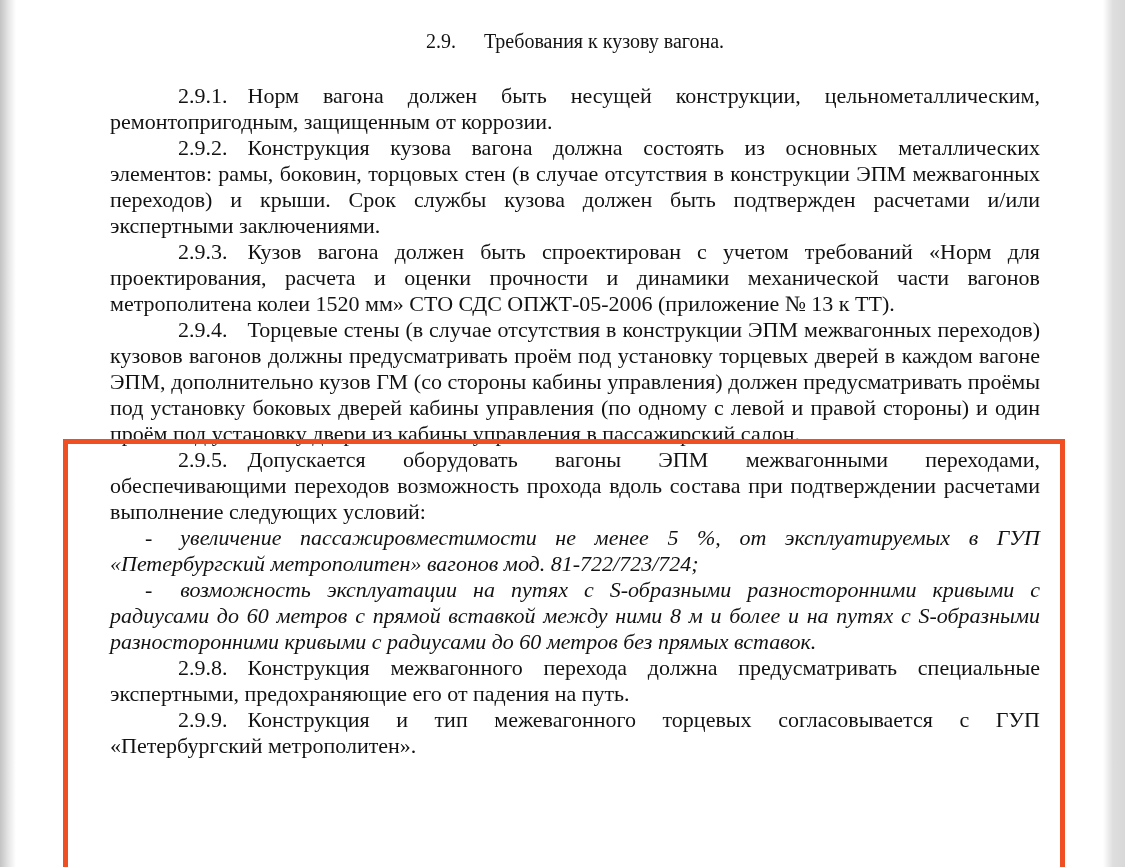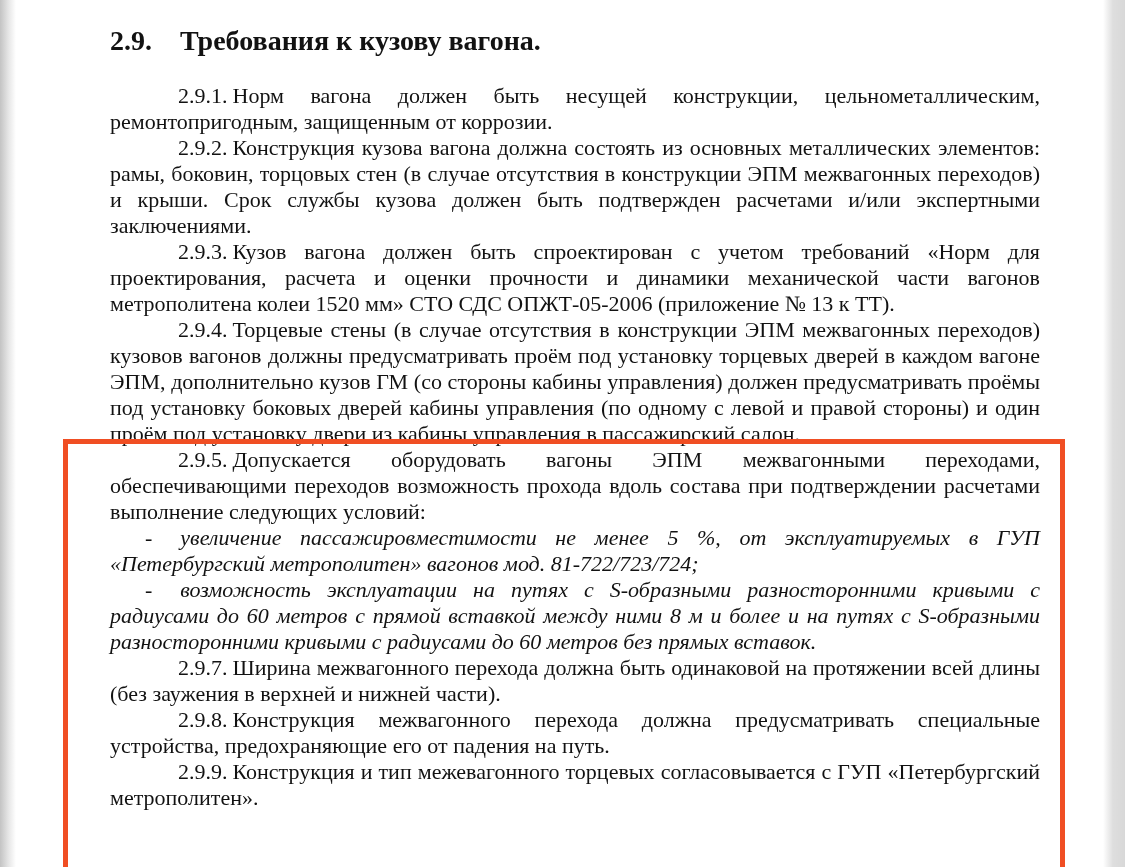--- a/index.html
+++ b/index.html
@@ -28,38 +28,39 @@
     background: linear-gradient(to right, #ffffff 0%, #dedede 45%, #d8d8d8 100%);
   }
   .content {
     position: absolute;
     left: 110px;
     top: 0;
     width: 930px;
   }
   .heading {
     margin: 26px 0 27px 0;
-    font-size: 28px;
-    font-weight: bold;
+    text-align: center;
+    font-size: 20px;
+    font-weight: normal;
     line-height: 30px;
   }
   .h-tab {
     display: inline-block;
     width: 28px;
   }
   .para {
     margin: 0;
     font-size: 22px;
     line-height: 26px;
     text-align: justify;
     text-indent: 68px;
   }
   .para .p-num {
     display: inline-block;
-    margin-right: 5px;
+    margin-right: 20px;
     text-indent: 0;
   }
   .para.bullet {
     text-indent: 35px;
     font-style: italic;
   }
   .para.bullet .p-num {
     margin-right: 28px;
   }
   .highlight-region {
@@ -99,21 +100,20 @@
 
     <div class="red-box" style="border-color: rgb(240, 78, 35);"></div>
 
     <p class="para"><span class="p-num">2.9.5.</span><span>Допускается оборудовать вагоны ЭПМ межвагонными переходами, обеспечивающими переходов возможность прохода вдоль состава при подтверждении расчетами выполнение следующих условий:</span></p>
 
     <p class="para bullet"><span class="p-num">-</span><span>увеличение пассажировместимости не менее 5 %, от эксплуатируемых в ГУП «Петербургский метрополитен» вагонов мод. 81-722/723/724;</span></p>
 
     <p class="para bullet"><span class="p-num">-</span><span>возможность эксплуатации на путях с S-образными разносторонними кривыми с радиусами до 60 метров с прямой вставкой между ними 8 м и более и на путях с S-образными разносторонними кривыми с радиусами до 60 метров без прямых вставок.</span></p>
 
 
-    <p class="para"><span class="p-num">2.9.7.</span><span>Ширина межвагонного перехода должна быть одинаковой на протяжении всей длины (без заужения в верхней и нижней части).</span></p>
 
-    <p class="para"><span class="p-num">2.9.8.</span><span>Конструкция межвагонного перехода должна предусматривать специальные устройства, предохраняющие его от падения на путь.</span></p>
+    <p class="para"><span class="p-num">2.9.8.</span><span>Конструкция межвагонного перехода должна предусматривать специальные экспертными, предохраняющие его от падения на путь.</span></p>
 
     <p class="para"><span class="p-num">2.9.9.</span><span>Конструкция и тип межевагонного торцевых согласовывается с ГУП «Петербургский метрополитен».</span></p>
 
   </div>
 
 </div>
 
 </body></html>

